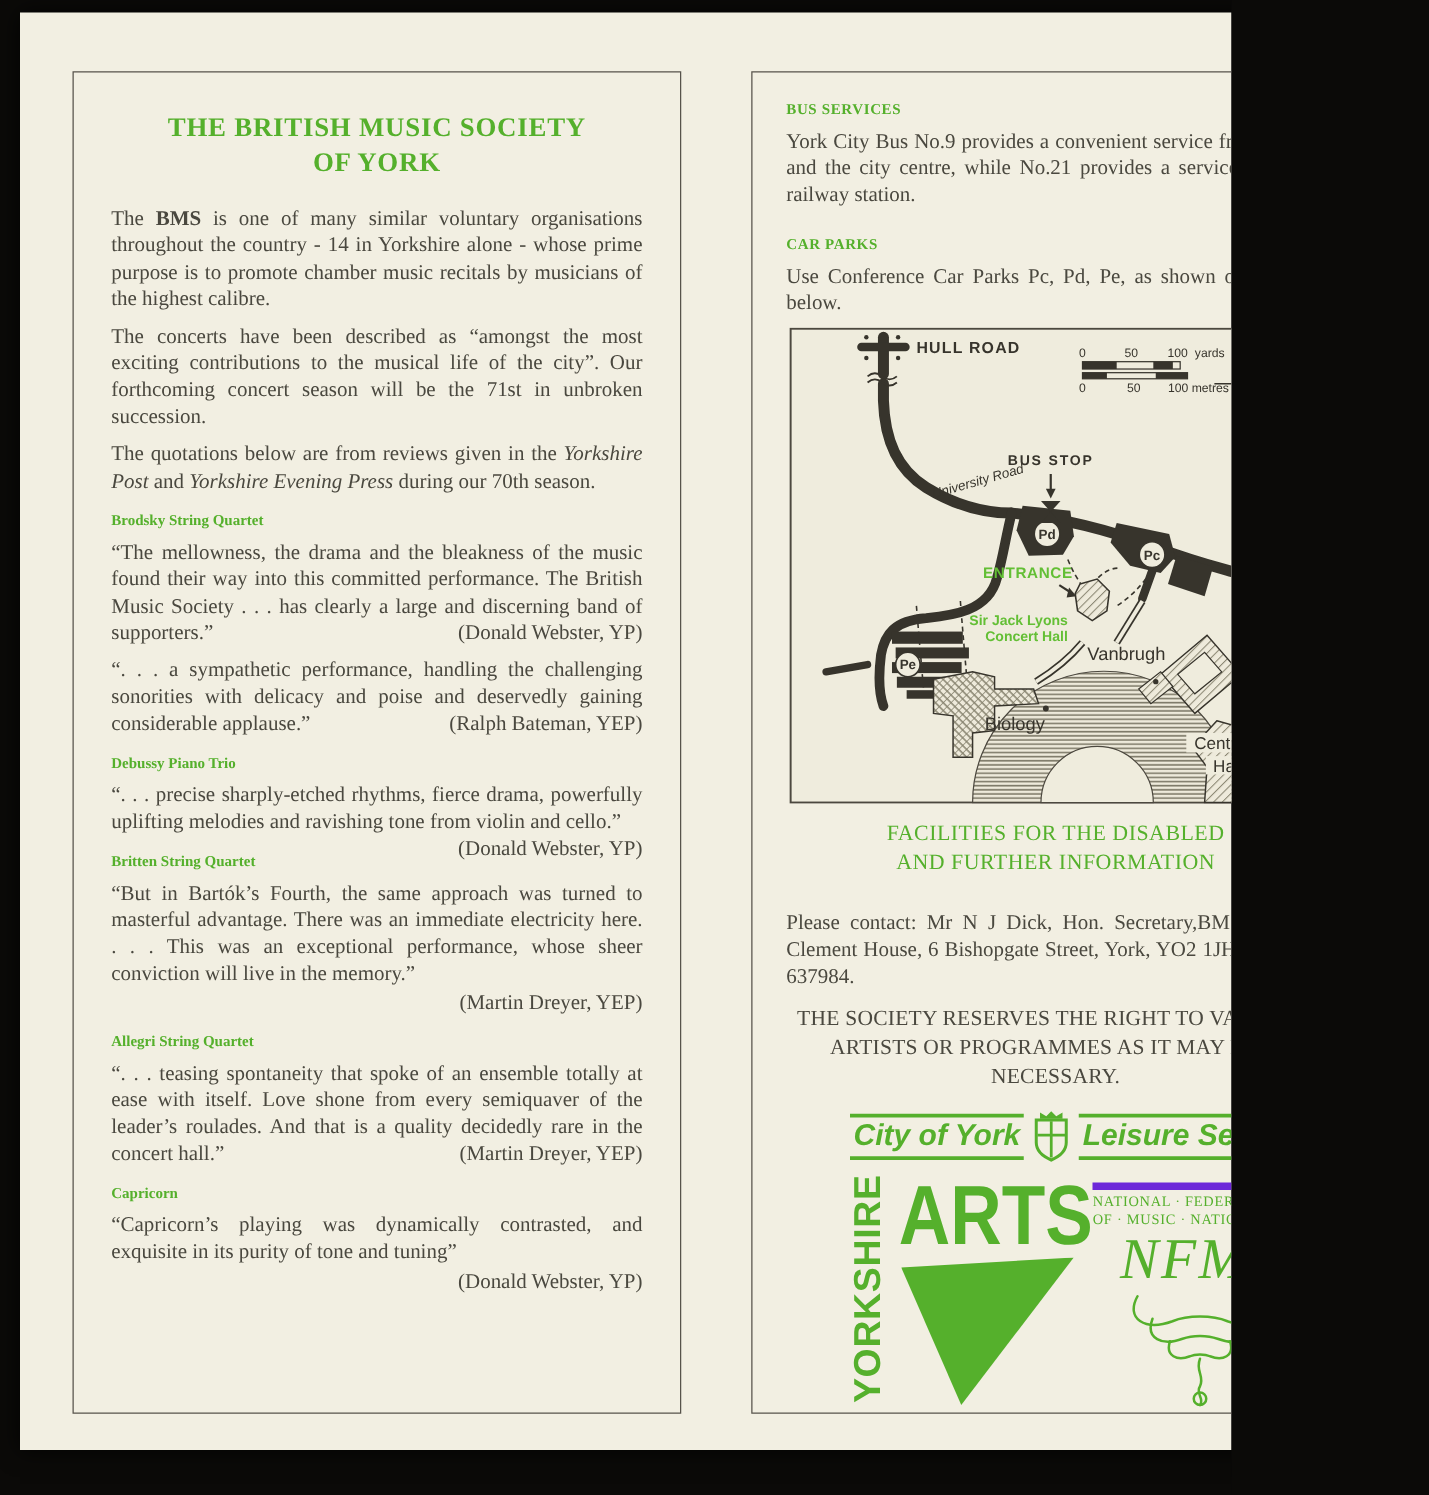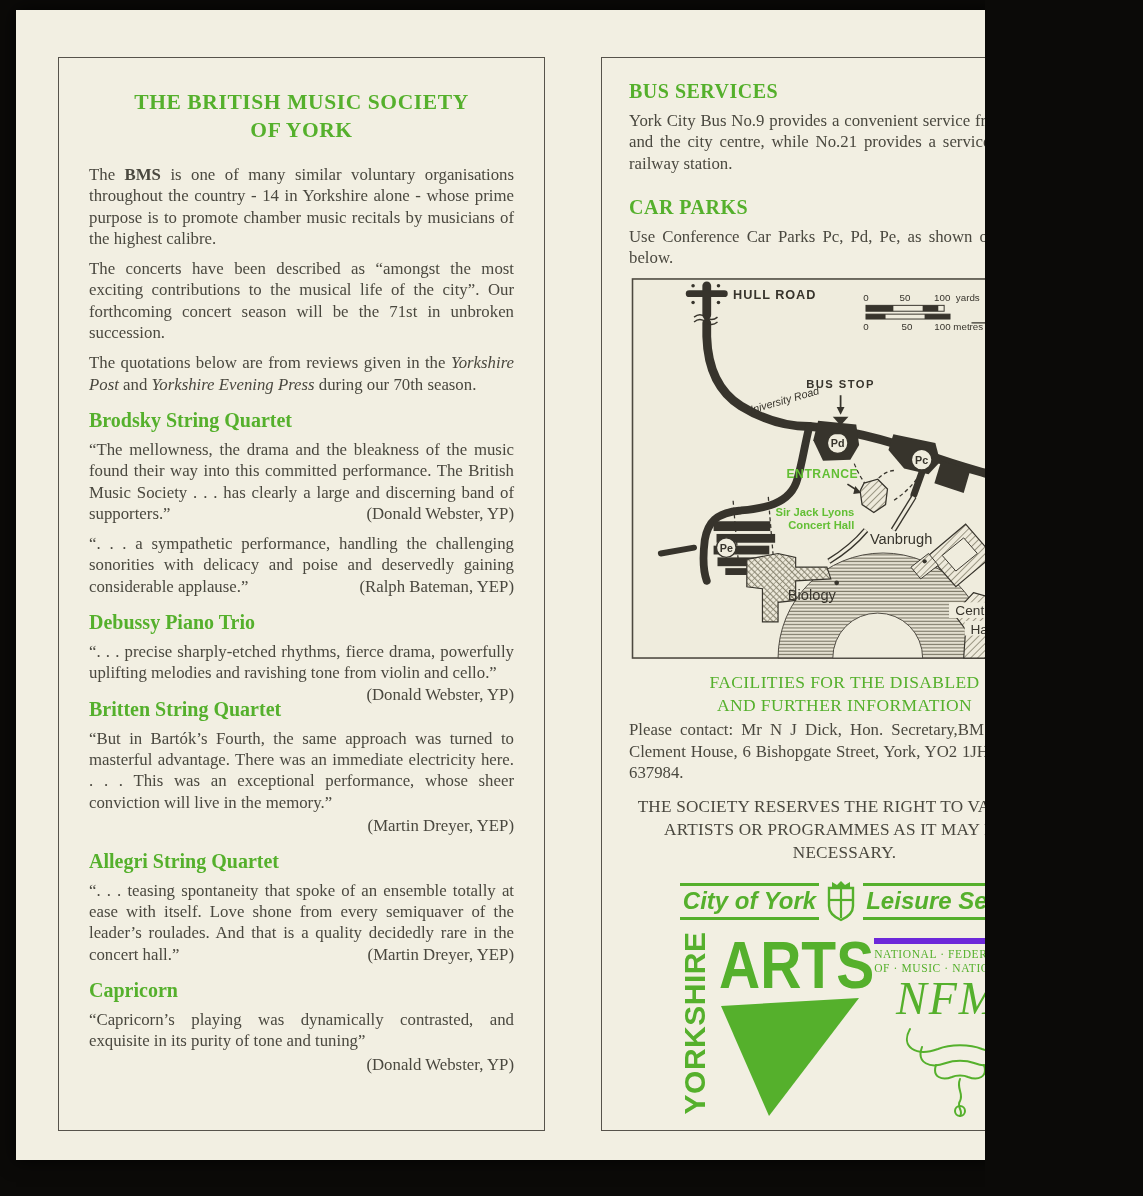--- a/index.html
+++ b/index.html
@@ -7,30 +7,30 @@
          font-family:"Liberation Serif",serif;}
   .paper{position:absolute;left:16px;top:10px;width:1110px;height:1150px;
          background:#f2efe2;box-shadow:0 0 18px rgba(0,0,0,.8);}
   .panel{position:absolute;top:47px;width:487px;height:1074px;border:1.5px solid #57534b;
          box-sizing:border-box;color:#4a483f;}
   .panel.left{left:42px;padding:24px 30px;}
   .panel.right{left:585px;padding:18px 27px;}
   .title{color:#55b02c;text-align:center;font-size:21.5px;line-height:28px;font-weight:bold;
          letter-spacing:.6px;margin:6px 0 20px;}
   p.body{font-size:16.8px;line-height:21.3px;text-align:justify;margin:0 0 9px;}
-  .shead{color:#55b02c;font-size:20px;font-weight:bold;margin:14px 0 7px;}
+  .shead{color:#55b02c;font-size:12px;font-weight:bold;margin:14px 0 7px;}
   .attr{float:right;padding-left:10px;}
   .attr-line{font-size:16.8px;line-height:21px;text-align:right;margin:0 0 9px;}
   .caps{letter-spacing:.5px;}
   .map{margin:10px 0 8px;}
   .map svg{display:block;width:431px;height:381px;}
   .mt-sans{font-family:"Liberation Sans",sans-serif;fill:#37342c;}
   .mt-green{font-family:"Liberation Sans",sans-serif;fill:#63bf35;font-weight:bold;}
   .facil{color:#55b02c;text-align:center;font-weight:normal;font-size:17.5px;line-height:23px;
-         margin:12px 0 2px;letter-spacing:.4px;}
+         margin:12px 0 26px;letter-spacing:.4px;}
   .notice{font-size:17.2px;line-height:23px;text-align:center;margin:12px 4px 0;letter-spacing:.2px;}
   .cys-bar{margin-top:16px;display:flex;align-items:center;justify-content:flex-end;gap:5px;
            color:#55b02c;}
   .cys-text{font-family:"Liberation Sans",sans-serif;font-weight:bold;font-style:italic;
             font-size:24px;border-top:3px solid #55b02c;border-bottom:3px solid #55b02c;
             padding:0 3px 2px;line-height:29px;white-space:nowrap;}
   .logo-row{display:flex;justify-content:space-between;margin-top:12px;padding-left:46px;padding-right:14px;}
   .ya{display:flex;}
   .ya-vert{position:relative;width:40px;height:178px;}
   .ya-vert span{position:absolute;left:50%;top:50%;transform:translate(-50%,-50%) rotate(-90deg);

